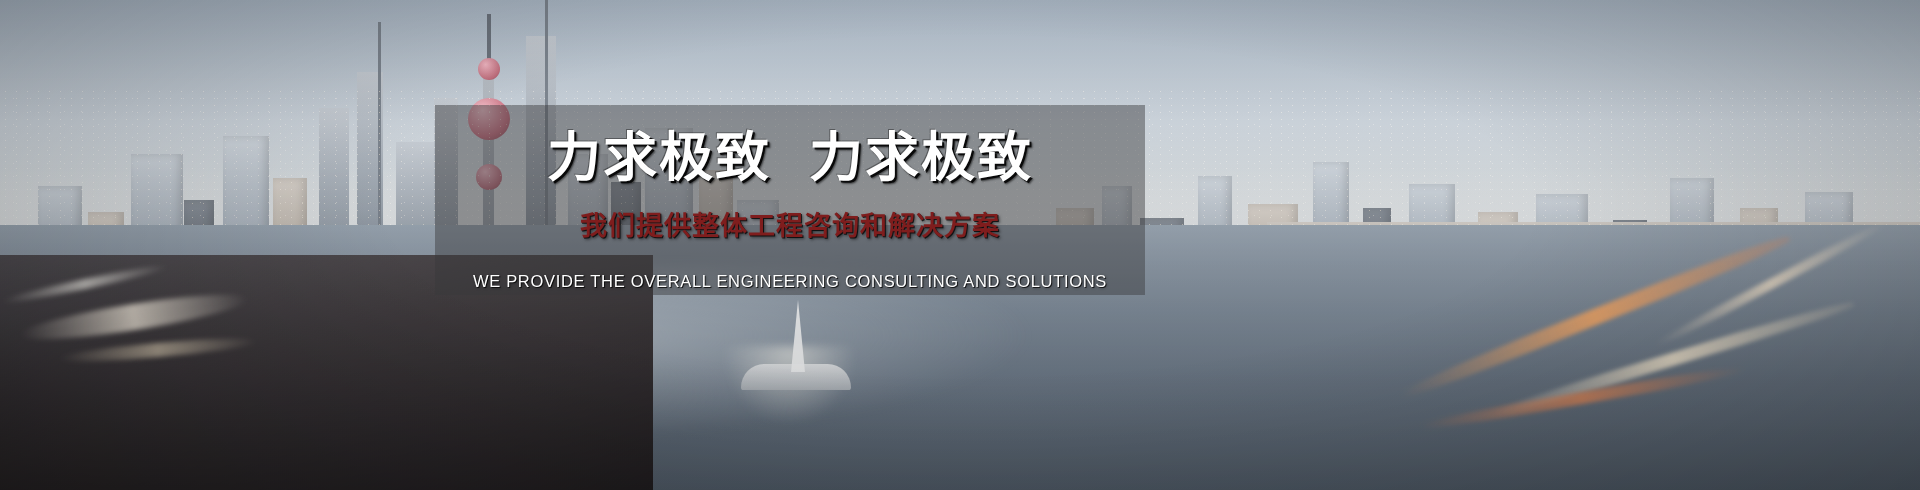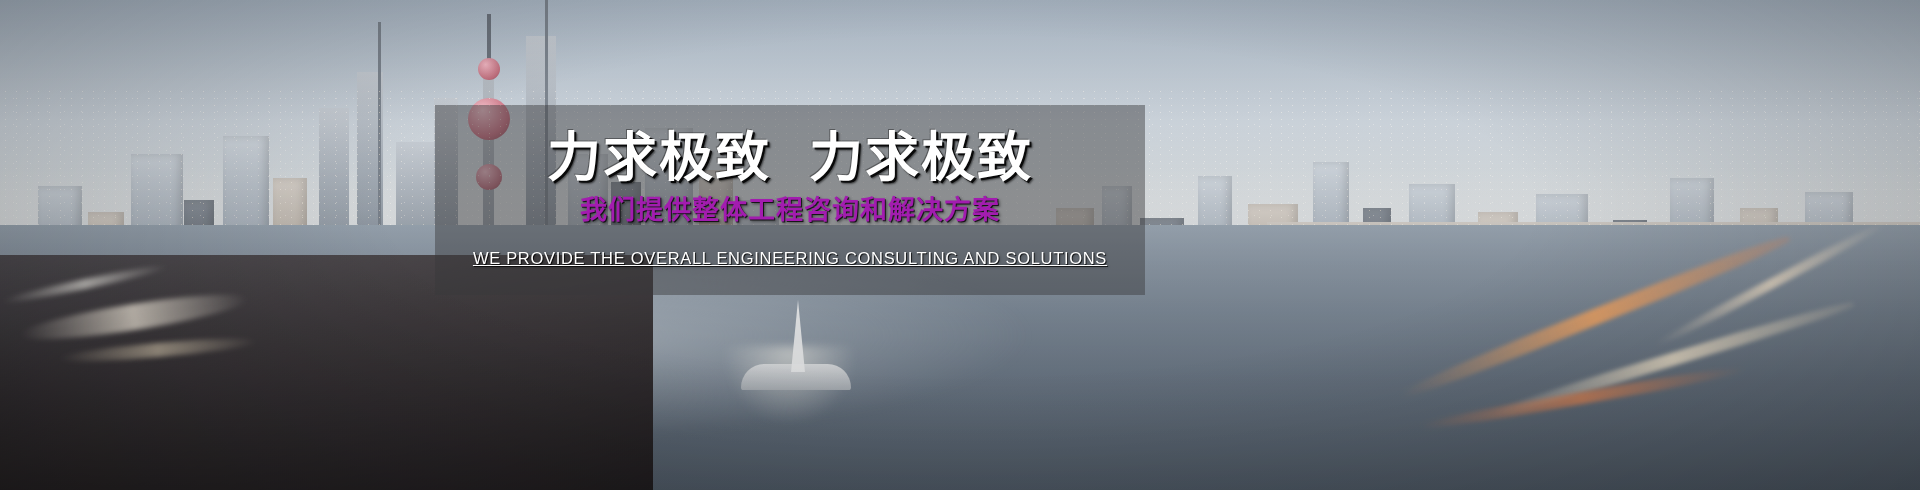--- a/index.html
+++ b/index.html
@@ -278,43 +278,42 @@
     color: #ffffff;
     white-space: nowrap;
     text-shadow:
        2px 2px 0 rgba(0,0,0,.85),
        3px 3px 2px rgba(0,0,0,.55),
       -1px -1px 0 rgba(0,0,0,.35);
   }
   .headline .gap { display: inline-block; width: 38px; }
 
   .subtitle-cn {
-    margin-top: 2px;
+    margin-top: 18px;
     font-size: 27px;
     font-weight: 700;
     letter-spacing: 1px;
-    color: #a21caf;
+    color: #7f1d1d;
     white-space: nowrap;
     text-shadow:
       1px 1px 0 rgba(0,0,0,.75),
       2px 2px 3px rgba(0,0,0,.5);
     text-align: right;
   }
 
   .subtitle-en {
-    margin-top: 22px;
+    margin-top: 29px;
     font-size: 16.5px;
     font-weight: 400;
     letter-spacing: 0.7px;
     color: #ffffff;
     white-space: nowrap;
     text-shadow:
       1px 1px 0 rgba(0,0,0,.7),
       1px 1px 3px rgba(0,0,0,.45);
-    text-decoration: underline;
   }
 </style>
 </head>
 <body>
 
 <div class="banner">
 
   <div class="photo">
     <div class="sky"></div>
     <div class="haze"></div>

